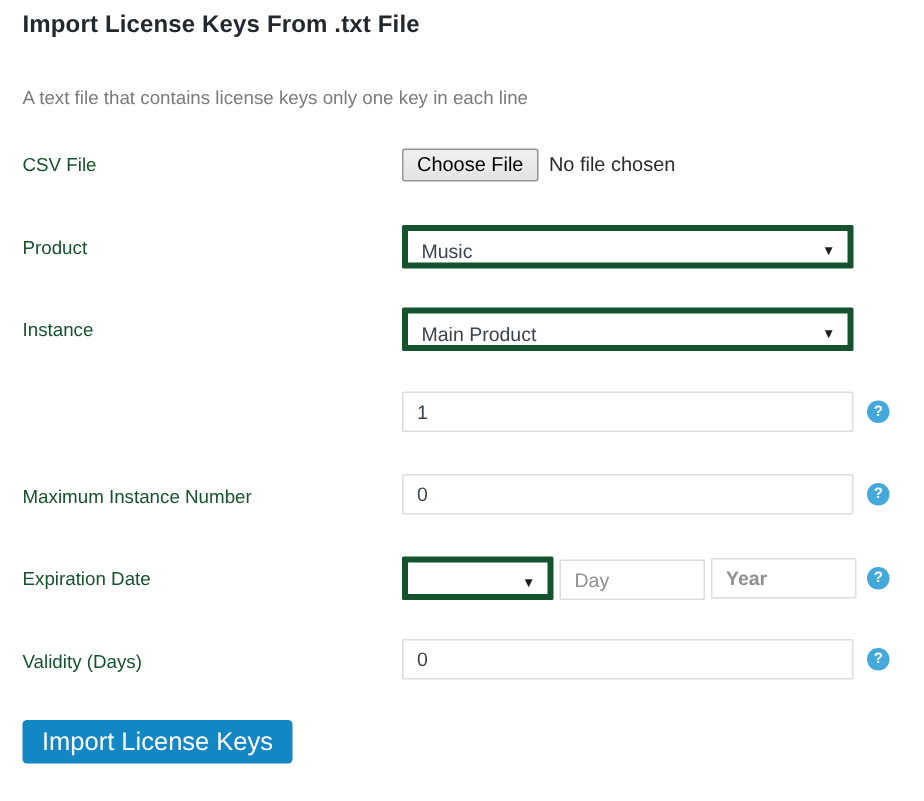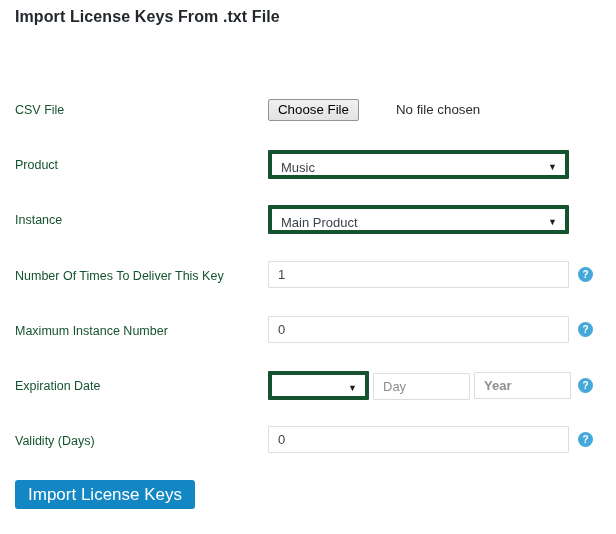--- a/index.html
+++ b/index.html
@@ -67,21 +67,20 @@
     position: absolute;
     left: 268px;
     top: 0;
   }
 
   
   .file-input {
     display: flex;
     align-items: center;
     height: 30px;
-    gap: 30px;
   }
   .choose-file-btn {
     display: inline-block;
     box-sizing: border-box;
     height: 22px;
     line-height: 20px;
     padding: 0 9px;
     background: linear-gradient(#f0f0f0, #e3e3e3);
     border: 1px solid #949494;
     border-radius: 2px;
@@ -209,20 +208,21 @@
     cursor: pointer;
   }
 </style>
 </head>
 <body>
 
 <div class="page">
 
   <div class="page-title">Import License Keys From .txt File</div>
 
+  <div class="page-subtitle">A text file that contains license keys only one key in each line</div>
 
   <div class="form-row" style="top:95px;">
     <div class="row-label">CSV File</div>
     <div class="row-control">
       <div class="file-input">
         <span class="choose-file-btn">Choose File</span>
         <span class="no-file-text">No file chosen</span>
       </div>
     </div>
   </div>
@@ -241,21 +241,20 @@
     <div class="row-label">Instance</div>
     <div class="row-control">
       <div class="styled-select">
         <span class="sel-value">Main Product</span>
         <span class="sel-arrow">▼</span>
       </div>
     </div>
   </div>
 
   <div class="form-row" style="top:261px;">
-    <div class="row-label">Number Of Times To Deliver This Key</div>
     <div class="row-control">
       <div class="text-input">
         <span class="ti-value">1</span>
       </div>
     </div>
     <div class="help-icon" style="left:578px; top:6px;">?</div>
   </div>
 
   <div class="form-row" style="top:316px;">
     <div class="row-label">Maximum Instance Number</div>

